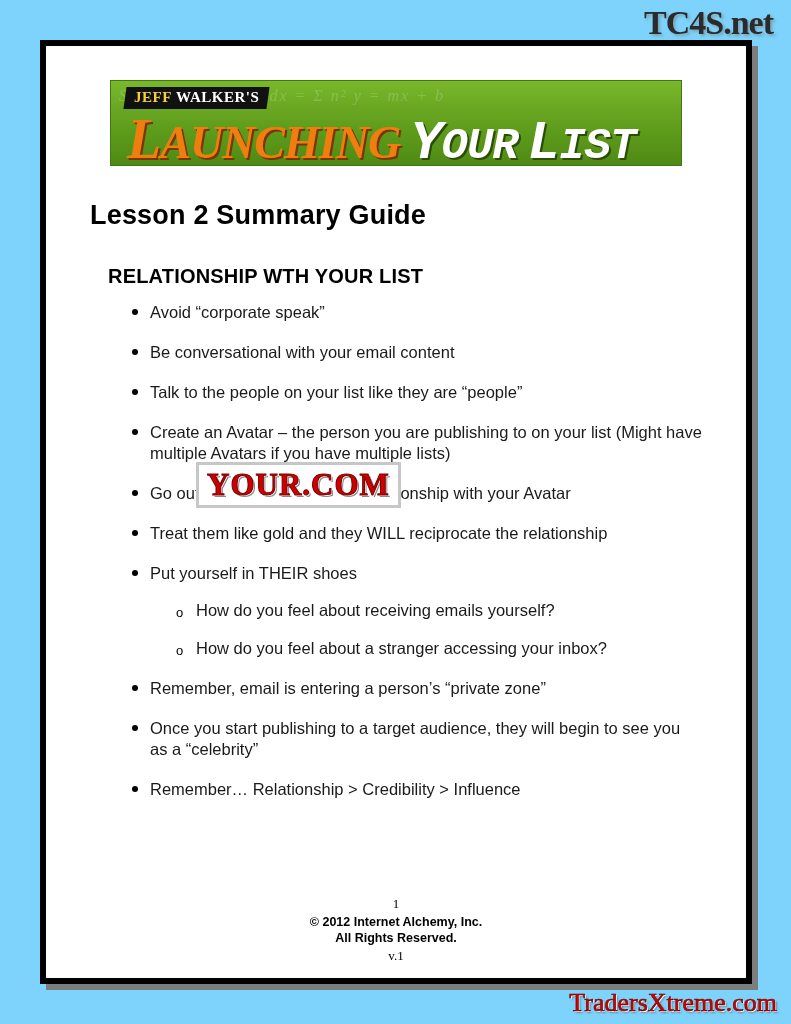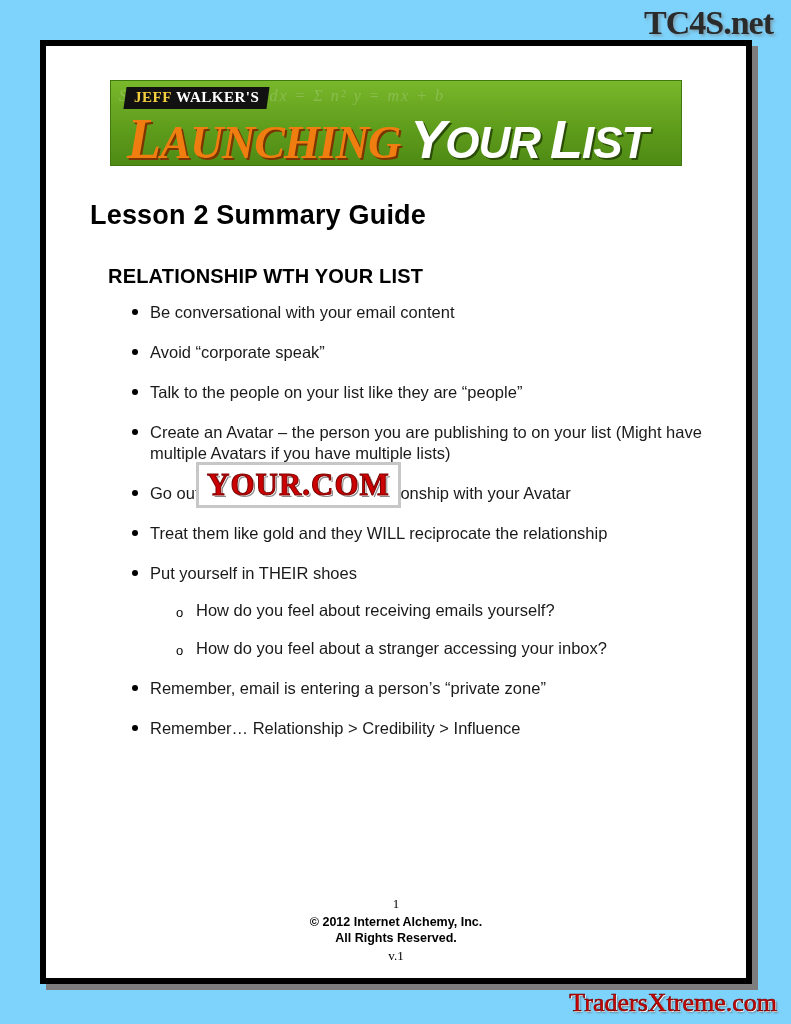--- a/index.html
+++ b/index.html
@@ -107,21 +107,21 @@
     font-family: "Liberation Serif", serif;
     font-weight: bold;
     font-style: italic;
     font-size: 46px;
     color: #f07d10;
     letter-spacing: -1px;
     text-shadow: 2px 2px 0 #7a3500;
   }
   .banner-title .word1 .cap { font-size: 56px; }
   .banner-title .word2 {
-    font-family: Liberation Sans, sans-serif;
+    font-family: Liberation Mono, monospace;
     font-weight: bold;
     font-style: italic;
     font-size: 44px;
     color: #ffffff;
     letter-spacing: -1px;
     text-shadow: 2px 2px 0 #2c4d08;
     margin-left: 10px;
   }
   .banner-title .word2 .cap { font-size: 54px; }
 
@@ -269,25 +269,25 @@
         </div>
       </div>
 
       <div class="doc-title">Lesson 2 Summary Guide</div>
 
       <div class="section-heading">RELATIONSHIP WTH YOUR LIST</div>
 
       <ul class="bullets">
         <li>
           <span class="dot"></span>
+          <span>Avoid “corporate speak”</span>
+        </li>
+        <li>
+          <span class="dot"></span>
           <span>Be conversational with your email content</span>
-        </li>
-        <li>
-          <span class="dot"></span>
-          <span>Avoid “corporate speak”</span>
         </li>
         <li>
           <span class="dot"></span>
           <span>Talk to the people on your list like they are “people”</span>
         </li>
         <li>
           <span class="dot"></span>
           <span>Create an Avatar – the person you are publishing to on your list (Might have multiple Avatars if you have multiple lists)</span>
         </li>
         <li>
@@ -311,20 +311,24 @@
               <span>How do you feel about a stranger accessing your inbox?</span>
             </li>
           </ul>
         </li>
         <li>
           <span class="dot"></span>
           <span>Remember, email is entering a person’s “private zone”</span>
         </li>
         <li>
           <span class="dot"></span>
+          <span>Once you start publishing to a target audience, they will begin to see you as a “celebrity”</span>
+        </li>
+        <li>
+          <span class="dot"></span>
           <span>Remember… Relationship &gt; Credibility &gt; Influence</span>
         </li>
       </ul>
 
       <div class="footer">
         <div class="pg">1</div>
         <div class="cp">© 2012 Internet Alchemy, Inc.</div>
         <div class="cp">All Rights Reserved.</div>
         <div class="ver">v.1</div>
       </div>

